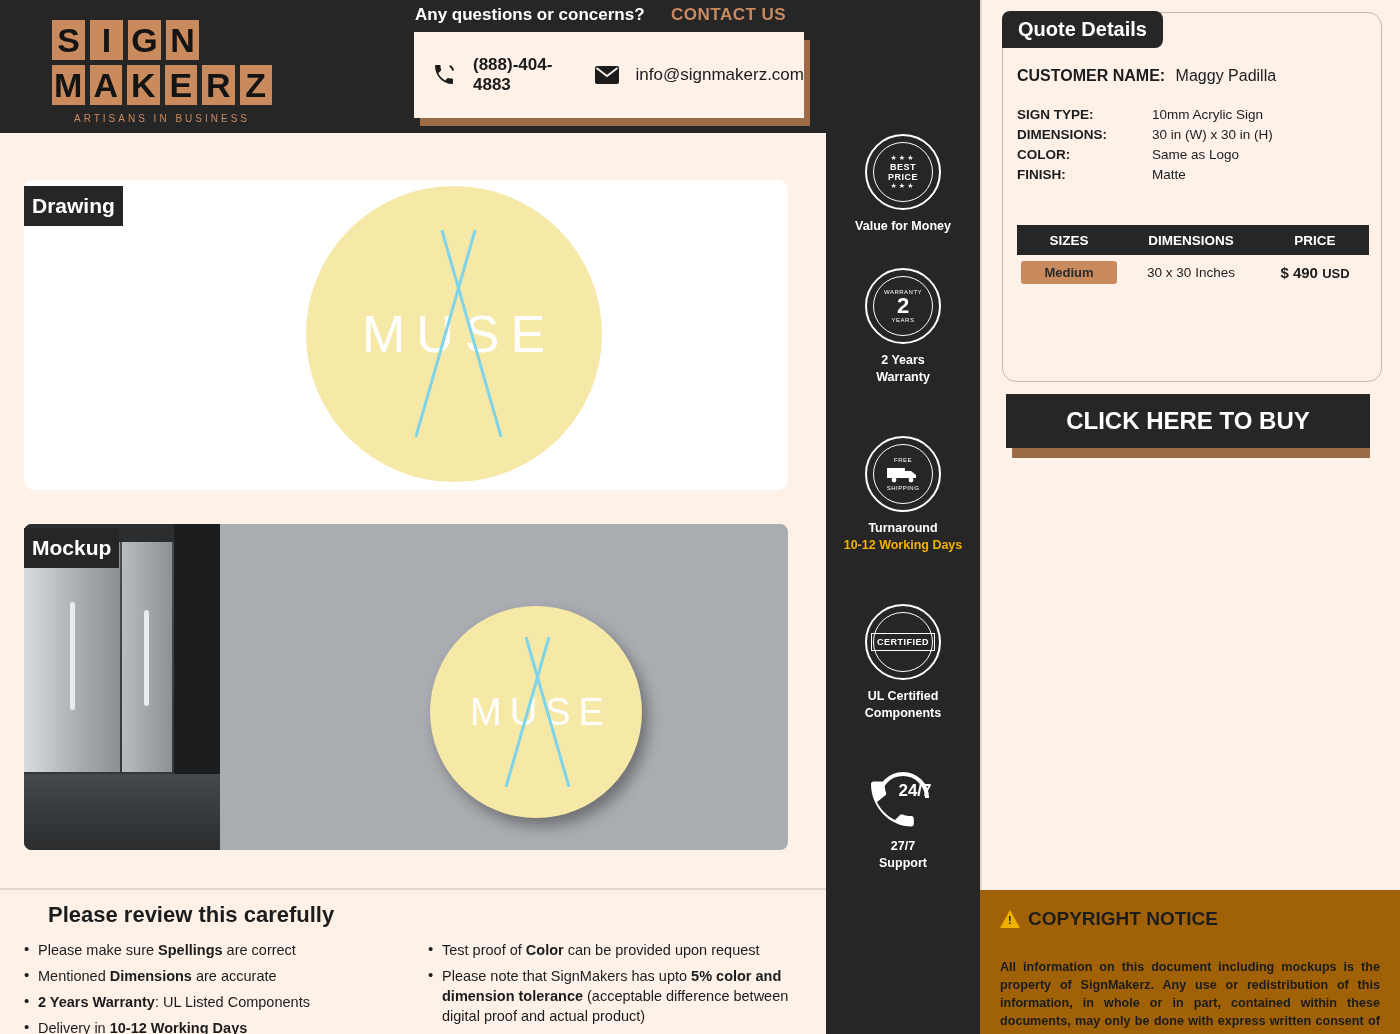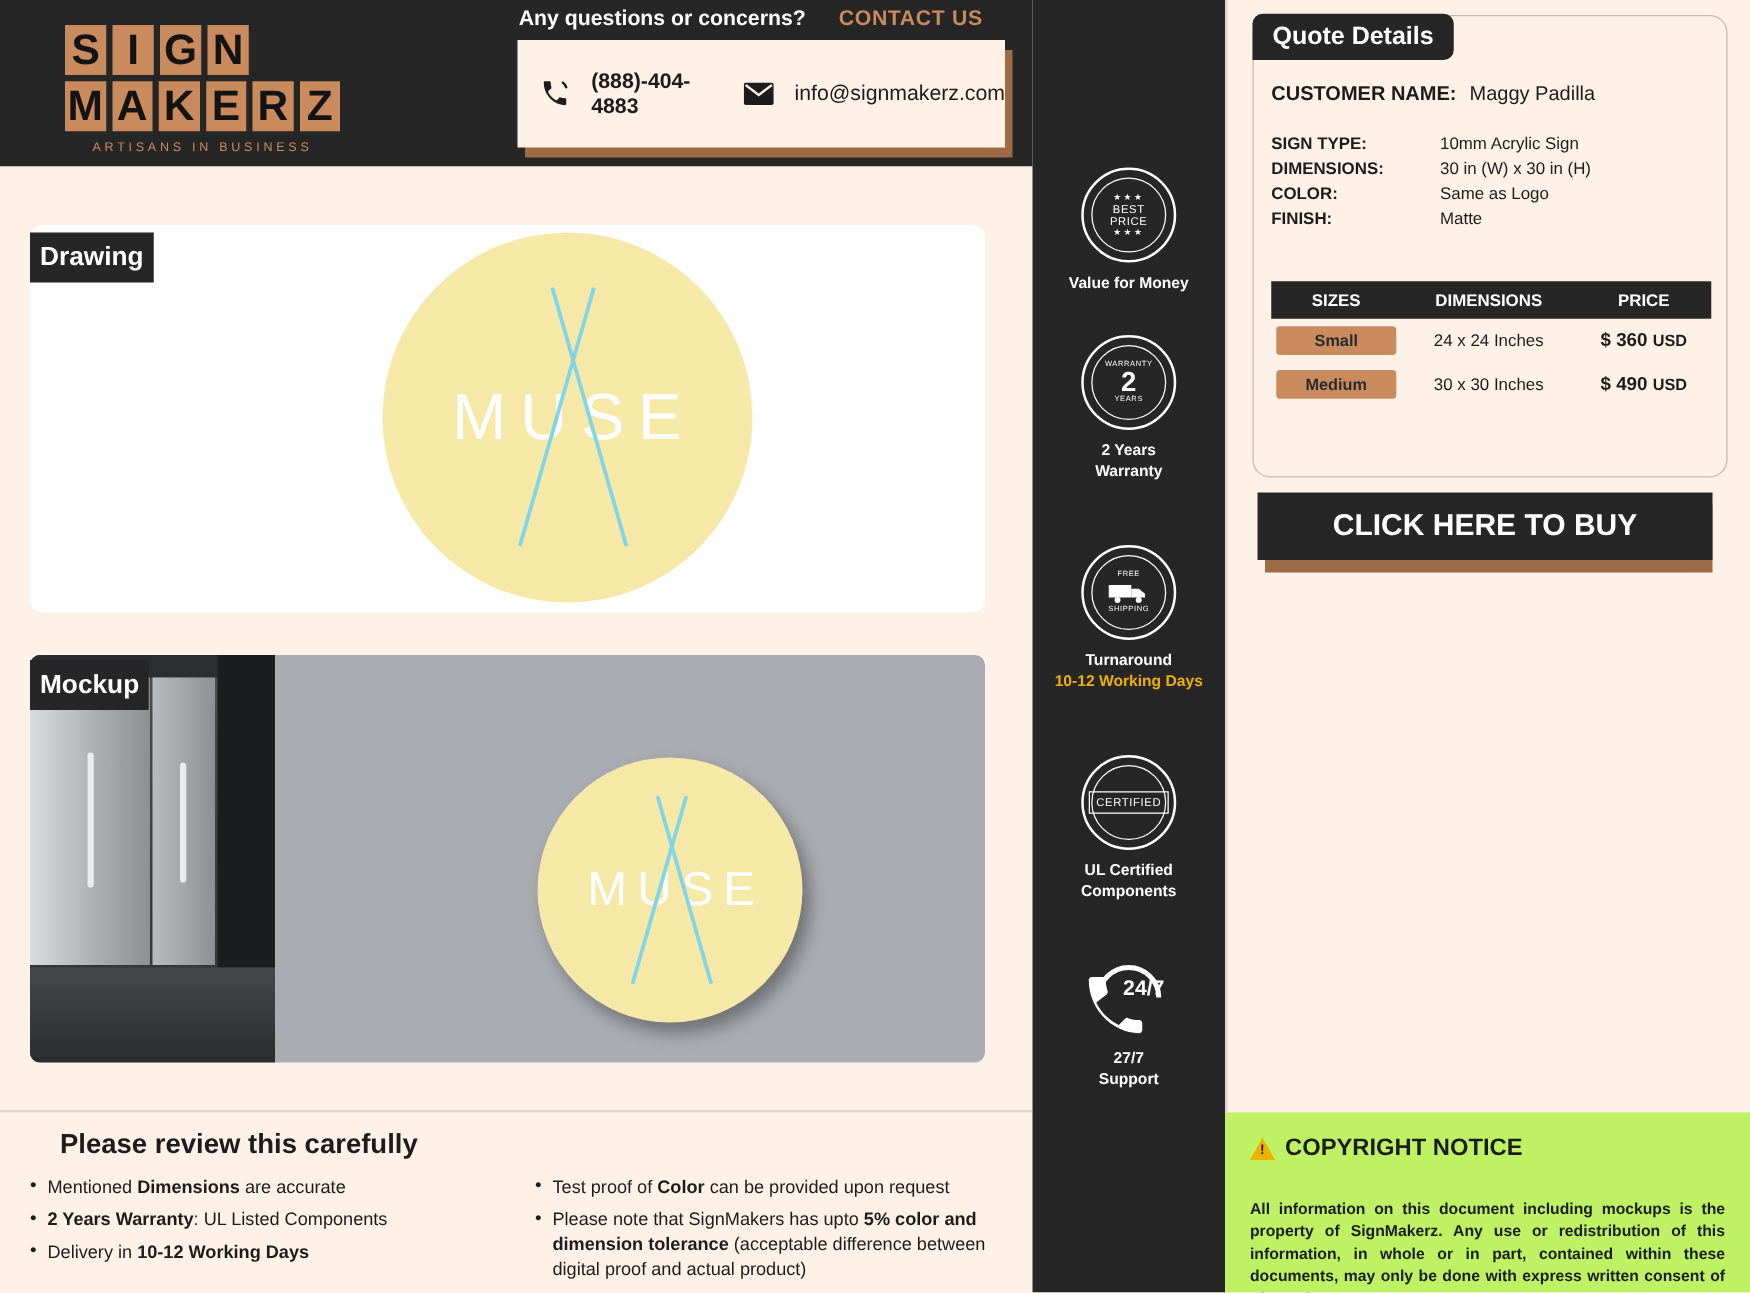--- a/index.html
+++ b/index.html
@@ -133,21 +133,21 @@
   .seal {
     width: 76px; height: 76px; margin: 0 auto; border-radius: 50%;
     border: 2px solid #ffffff; position: relative;
     display: flex; align-items: center; justify-content: center; flex-direction: column;
     color: #fff;
   }
   .seal-inner {
     width: 60px; height: 60px; border-radius: 50%; border: 1.5px solid #fff;
     display: flex; align-items: center; justify-content: center; flex-direction: column;
   }
-  .seal-txt { font-size: 9px; font-weight: normal; letter-spacing: .5px; }
+  .seal-txt { font-size: 9px; font-weight: bold; letter-spacing: .5px; }
   .seal-big { font-size: 22px; font-weight: bold; line-height: 22px; }
   .seal-small { font-size: 6px; letter-spacing: .5px; }
   .stars { font-size: 7px; letter-spacing: 2px; }
 
   
   .right-col {
     position: absolute; left: 980px; top: 0; width: 420px; height: 1034px;
     background: #fdf1e8;
   }
   .quote-card {
@@ -193,21 +193,21 @@
     background: #9d6b45;
   }
   .buy-btn {
     position: absolute; left: 1006px; top: 394px; width: 364px; height: 54px;
     background: #262626; color: #ffffff; font-size: 24px; font-weight: bold;
     display: flex; align-items: center; justify-content: center; cursor: pointer;
   }
 
   .copyright {
     position: absolute; left: 980px; top: 890px; width: 420px; height: 144px;
-    background: #bef264; padding: 18px 20px 0 20px;
+    background: #a16207; padding: 18px 20px 0 20px;
   }
   .cr-title {
     display: flex; align-items: center; gap: 8px;
     font-size: 19px; font-weight: bold; color: #1c1c1c;
   }
   .warn-tri {
     width: 0; height: 0; border-left: 10px solid transparent;
     border-right: 10px solid transparent; border-bottom: 18px solid #f0b000;
     position: relative;
   }
@@ -309,20 +309,21 @@
       </div>
     </div>
 
     <div class="divider-h"></div>
 
     <div class="review-wrap">
       <div class="review-title">Please review this carefully</div>
       <div class="review-cols">
         <div class="review-col">
           <ul>
+            <li>Please make sure <b>Spellings</b> are correct</li>
             <li>Mentioned <b>Dimensions</b> are accurate</li>
             <li><b>2 Years Warranty</b>: UL Listed Components</li>
             <li>Delivery in <b>10-12 Working Days</b></li>
           </ul>
         </div>
         <div class="review-col">
           <ul>
             <li>Test proof of <b>Color</b> can be provided upon request</li>
             <li>Please note that SignMakers has upto <b>5% color and dimension tolerance</b> (acceptable difference between digital proof and actual product)</li>
           </ul>
@@ -433,27 +434,20 @@
       </div>
 
       <div class="price-table">
         <div class="pt-head">
           <div class="c1">SIZES</div>
           <div class="c2">DIMENSIONS</div>
           <div class="c3">PRICE</div>
         </div>
         <div class="pt-row">
           <div class="c1">
-              <span class="size-pill">Small</span>
-            </div>
-          <div class="c2">24 x 24 Inches</div>
-          <div class="c3"><span>$ 360</span> <span class="usd">USD</span></div>
-        </div>
-        <div class="pt-row">
-          <div class="c1">
               <span class="size-pill">Medium</span>
             </div>
           <div class="c2">30 x 30 Inches</div>
           <div class="c3"><span>$ 490</span> <span class="usd">USD</span></div>
         </div>
       </div>
     </div>
   </div>
 
   <div class="buy-shadow"></div>

